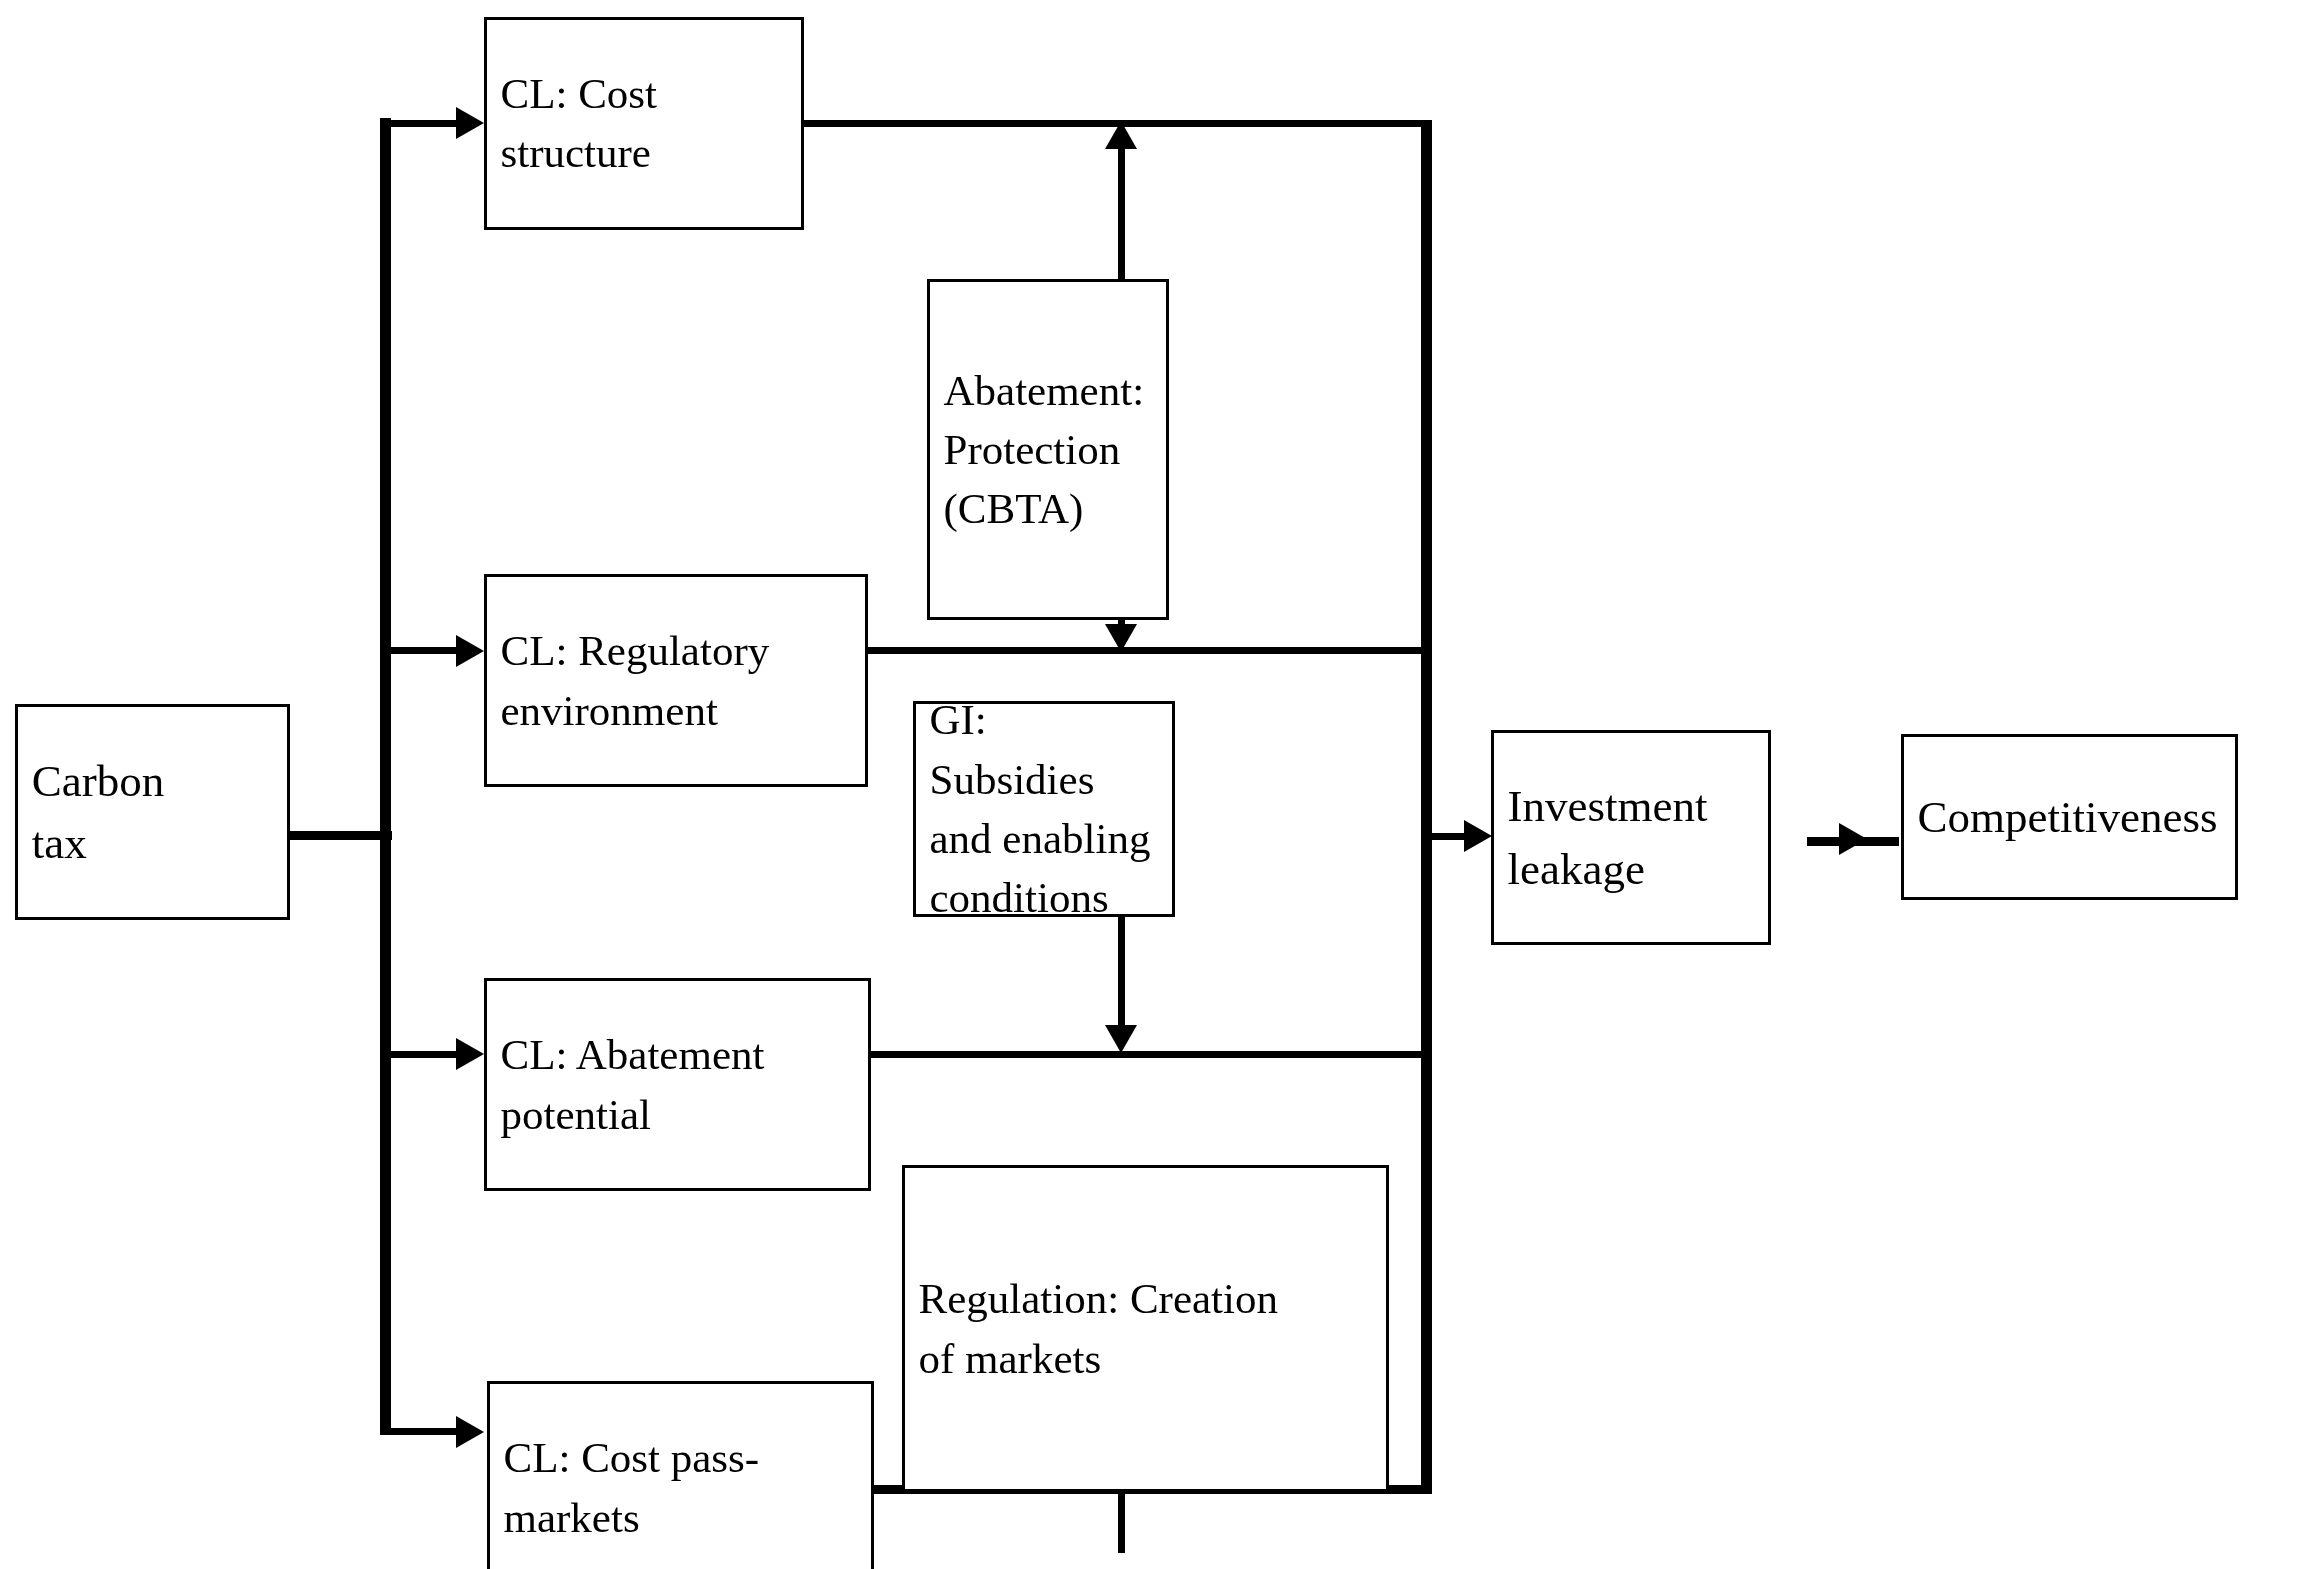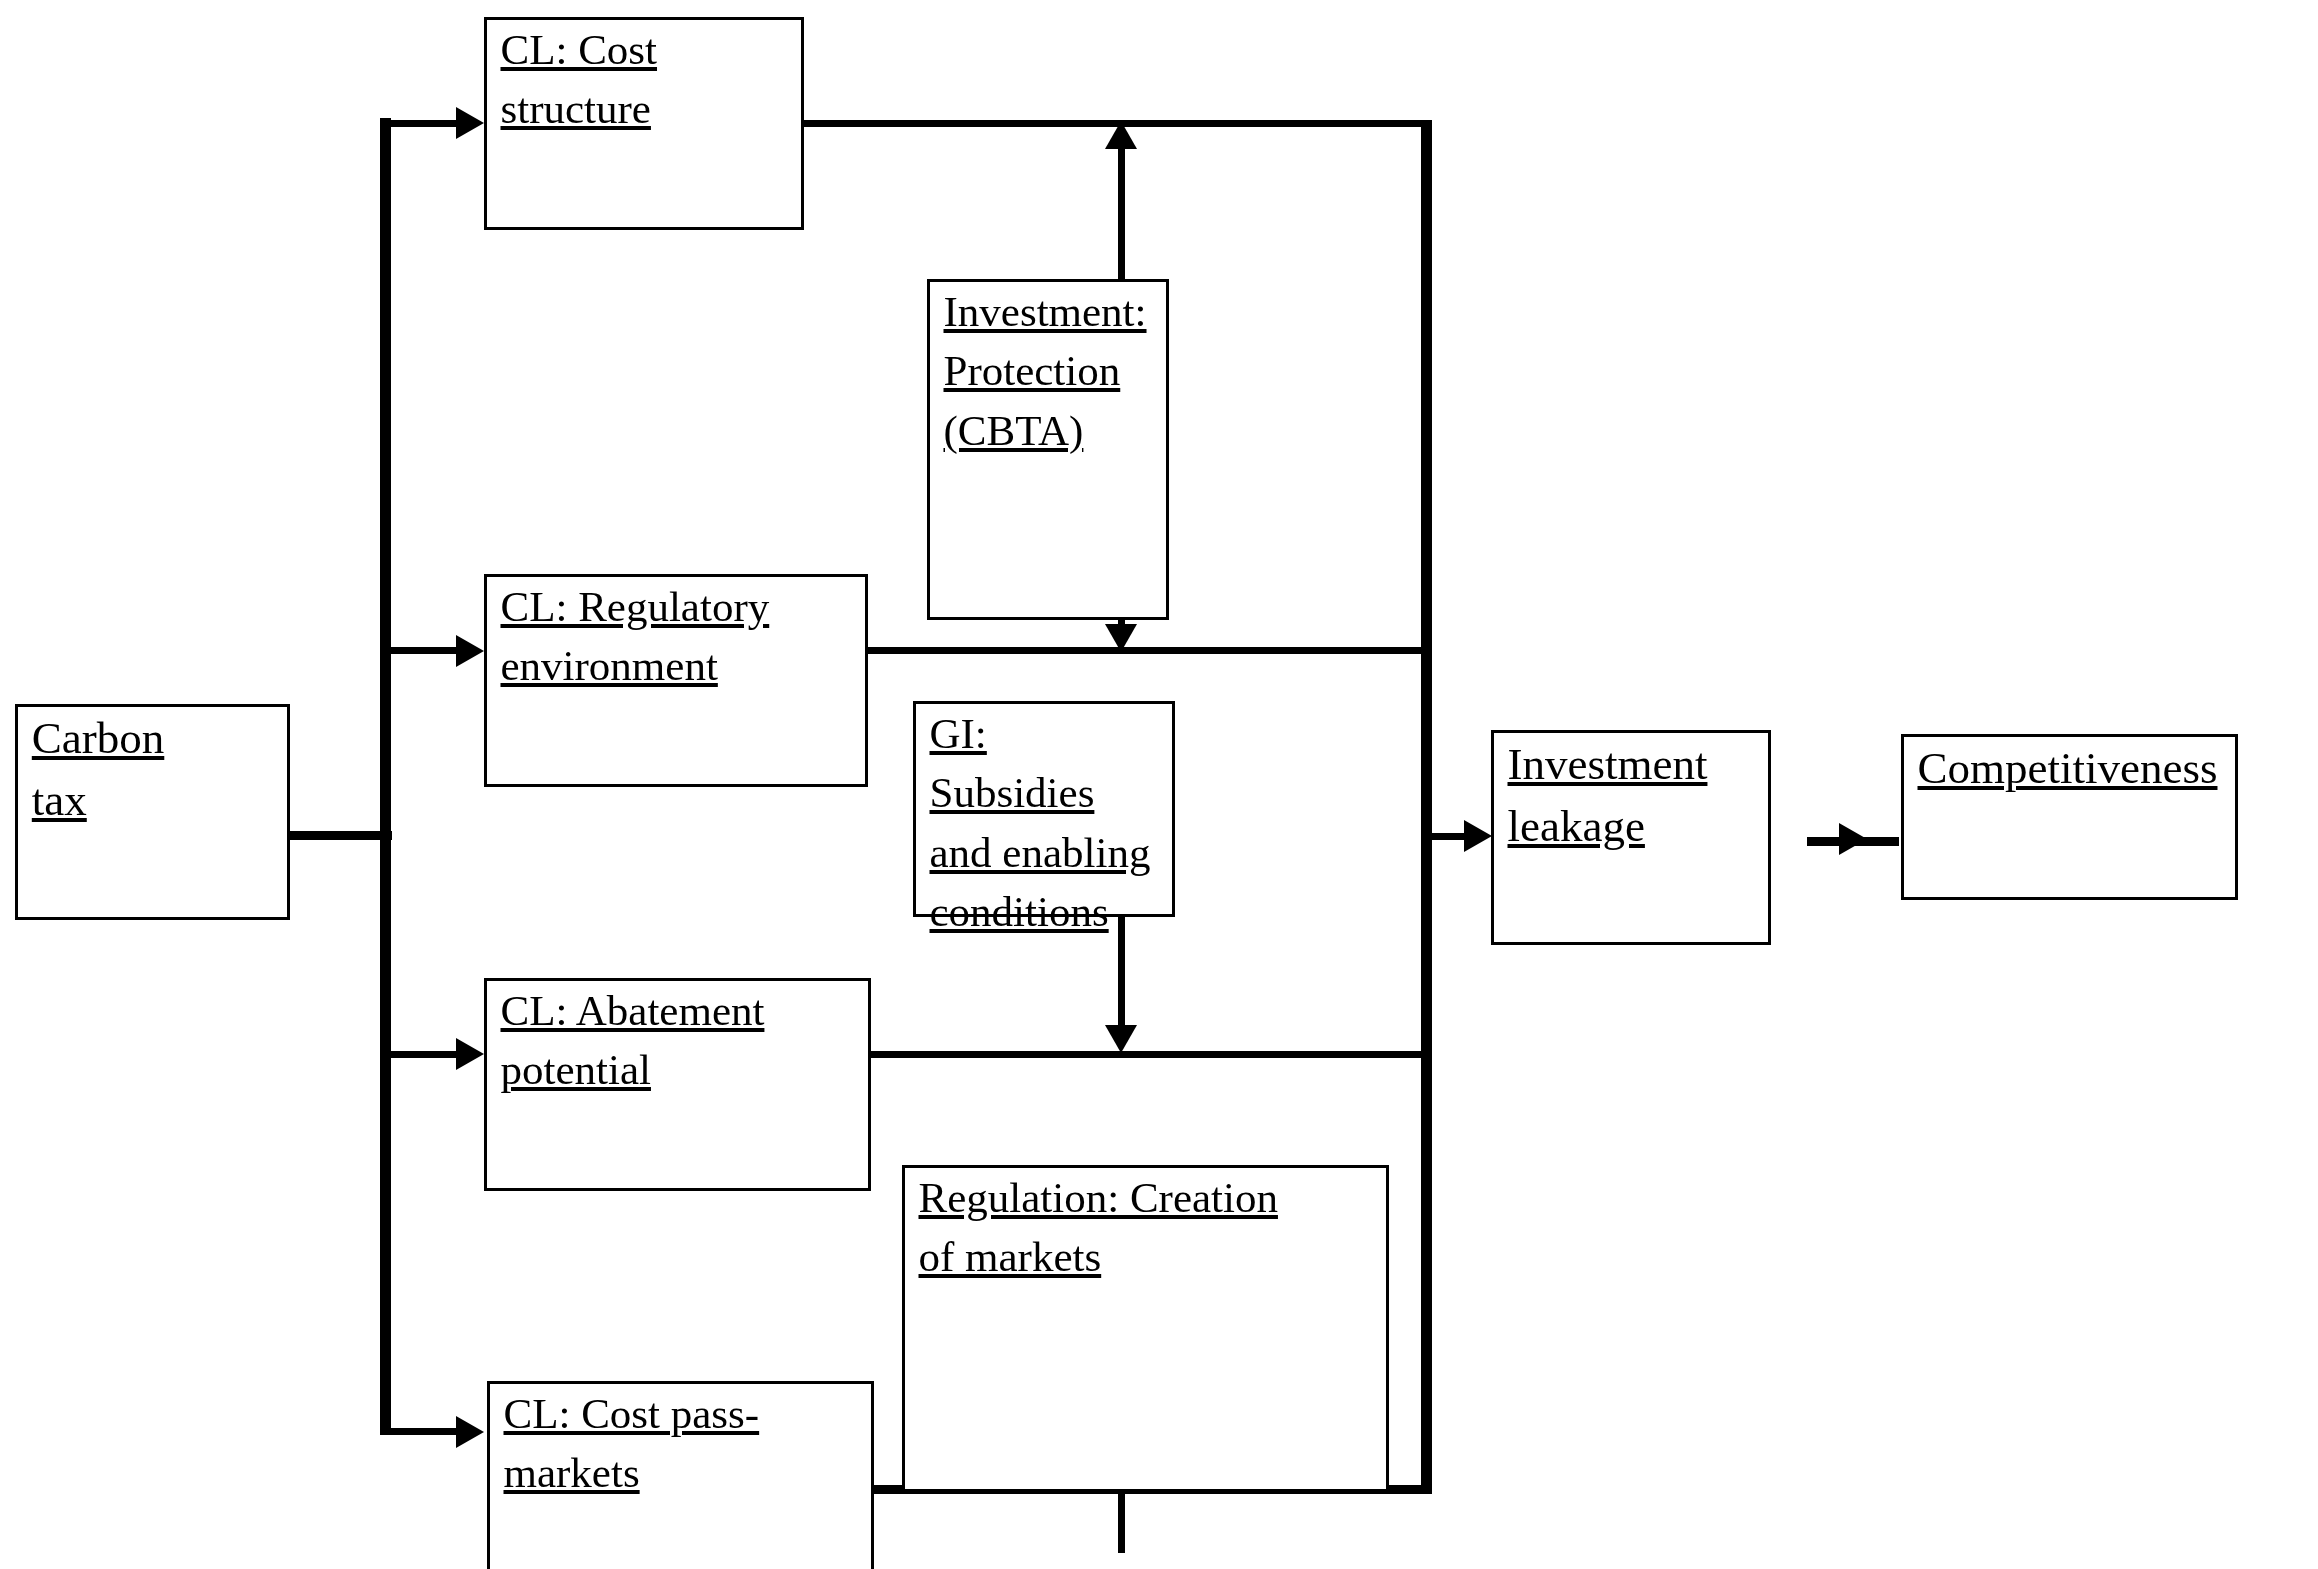--- a/index.html
+++ b/index.html
@@ -20,21 +20,21 @@
     color:#000000;
     line-height:1.38;
     z-index:5;
   }
   .node .lbl{
     display:block;
     padding:0 13.5px;
     white-space:pre-line;
   }
   
-  .node.vcenter{display:flex;text-decoration:underline;}
+  .node.vcenter{display:flex;align-items:center;}
   .node.center .lbl{text-align:center;}
   .node.left .lbl{text-align:left;}
 
   .edge{position:absolute;background:#000000;z-index:2;}
   .edge.h{height:6.1px;}
   .edge.v{width:6.1px;}
   .edge.thick-v{width:11px;}
 
   .arrow{position:absolute;width:0;height:0;z-index:3;}
   .arrow.right{
@@ -127,21 +127,21 @@
     <span class="lbl">CL: Abatement
 potential</span>
   </div>
 
   <div class="node vcenter left" style="left:487px; top:1381px; width:387px; height:213px; font-size:43px;">
     <span class="lbl">CL: Cost pass-
 markets</span>
   </div>
 
   <div class="node vcenter left" style="left:927px; top:279px; width:242px; height:341px; font-size:43px;">
-    <span class="lbl">Investment:
+    <span class="lbl">Abatement:
 Protection
 (CBTA)</span>
   </div>
 
   <div class="node vcenter left" style="left:913px; top:701px; width:262px; height:216px; font-size:43px;">
     <span class="lbl">GI: Subsidies
 and enabling
 conditions</span>
   </div>
 

